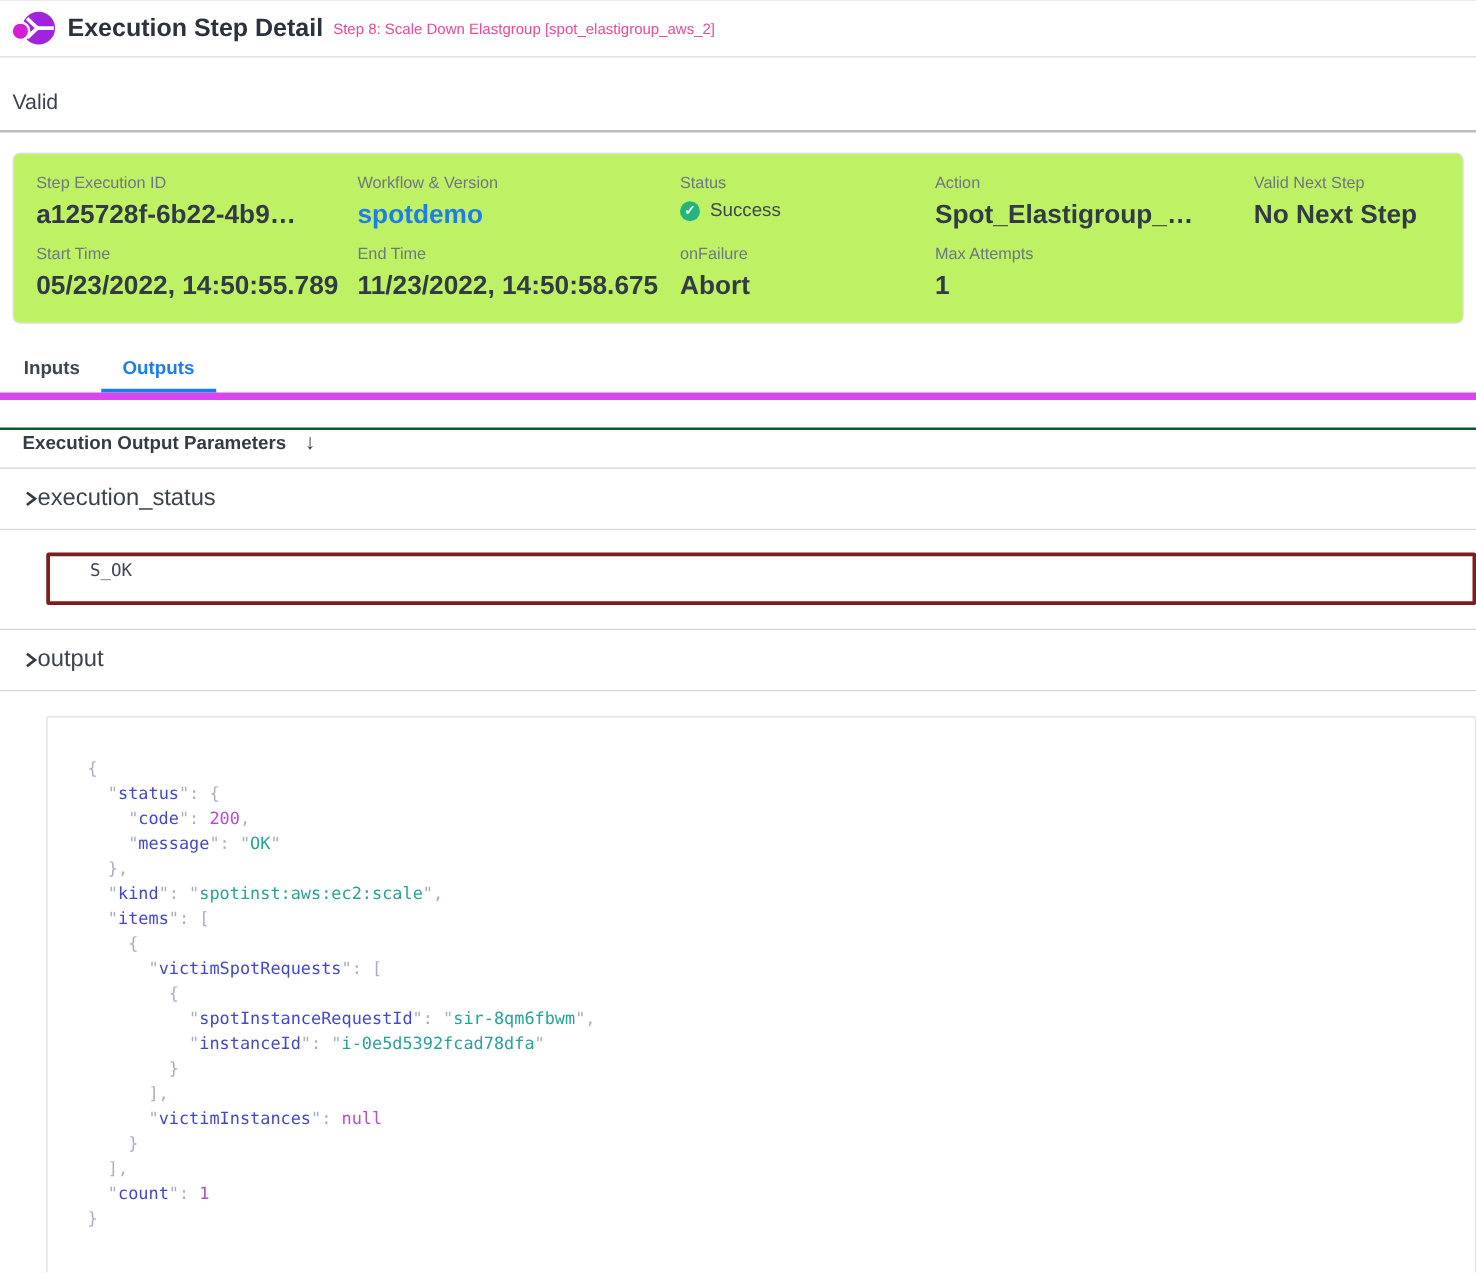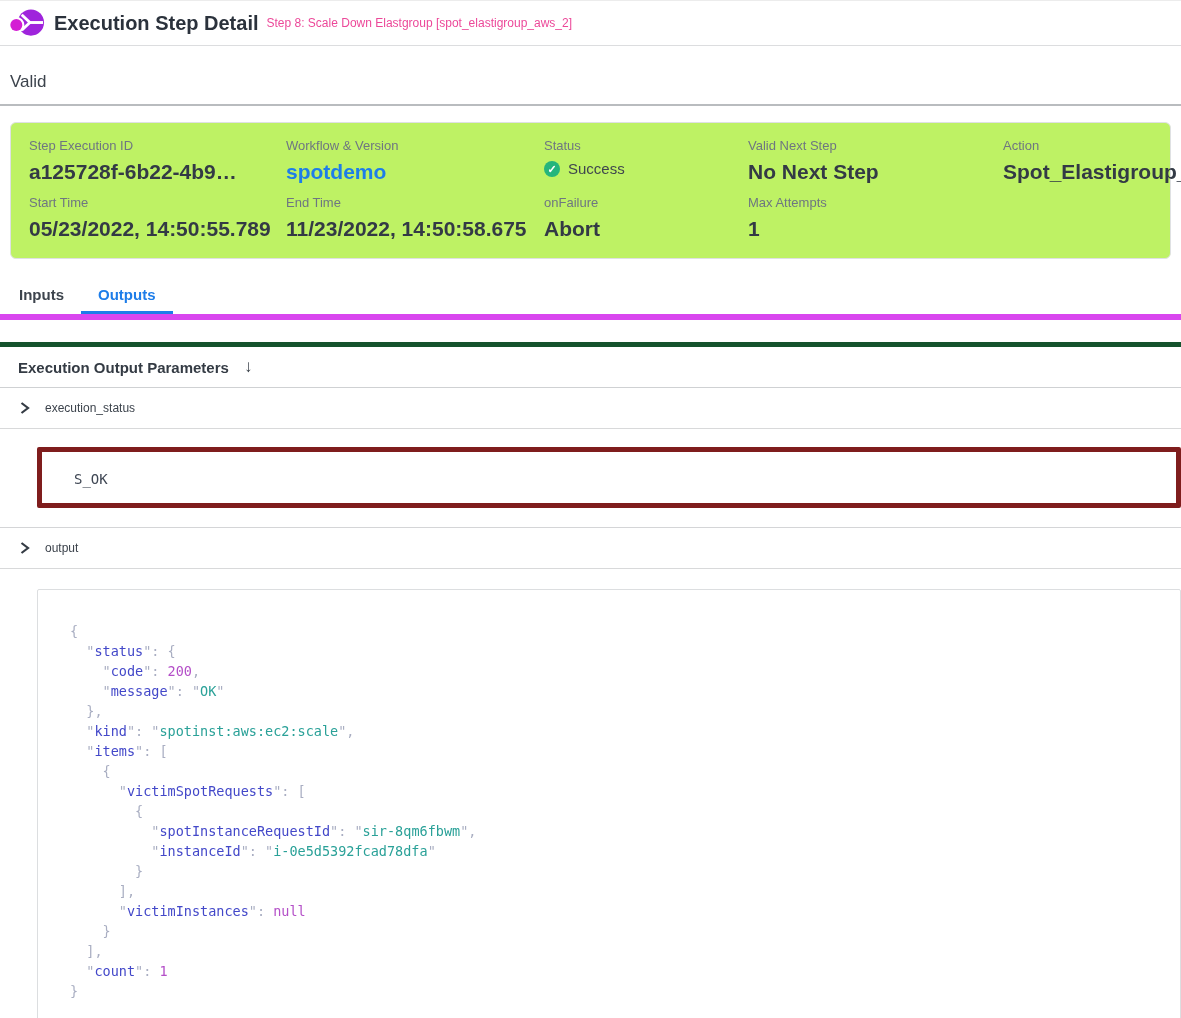--- a/index.html
+++ b/index.html
@@ -54,44 +54,44 @@
     padding: 10px 17px 8px;
     font-size: 15px; font-weight: 700; color: #3d444d;
     border-bottom: 3px solid transparent;
     cursor: pointer;
   }
   .tab.active { color: #1d7de9; border-bottom-color: #1d7de9; }
 
   
   .section-bar {
     margin-top: 22px;
-    border-top: 5px solid #14532d;
+    border-top: 2px solid #14532d;
     border-bottom: 1px solid #cfd1d3;
-    padding: 10px 0 10px 18px;
+    padding: 0 0 10px 18px;
     display: flex; align-items: center; gap: 15px;
     font-size: 15px; font-weight: 700; color: #343b44;
   }
   .arrow-down { font-size: 17px; font-weight: 700; color: #343b44; cursor: pointer; }
 
   
   .group-row {
-    display: flex; align-items: center; gap: 15px;
+    display: flex; align-items: center; 
     padding: 13px 0 13px 19px;
-    font-size: 12px; color: #3c434c;
+    font-size: 19px; color: #3c434c;
     border-bottom: 1px solid #d8d9da;
     cursor: pointer;
   }
   .group-row.top-divided { border-top: 1px solid #d4d5d7; }
   .chev { display: inline-flex; width: 11px; height: 12px; flex: 0 0 auto; }
 
   
   .value-box {
     margin: 18px 0 19px 37px;
-    border: 5px solid #7f1d1d; border-radius: 2px;
-    padding: 19px 10px 16px 32px;
+    border: 3px solid #7f1d1d; border-radius: 2px;
+    padding: 4px 10px 16px 32px;
     font-family: "DejaVu Sans Mono", monospace;
     font-size: 14px; color: #3e4653;
     background: #fff;
   }
 
   
   .code-box {
     margin: 20px 0 10px 37px;
     border: 1px solid #dcdee0; border-radius: 2px;
     padding: 31px 10px 36px 32px;
@@ -137,26 +137,26 @@
       <div class="value link">spotdemo</div>
     </div>
     <div class="field">
       <div class="label">Status</div>
       <div class="status-value">
         <span class="check-icon">✓</span>
         <span>Success</span>
       </div>
     </div>
     <div class="field">
+      <div class="label">Action</div>
+      <div class="value">Spot_Elastigroup_…</div>
+    </div>
+    <div class="field">
       <div class="label">Valid Next Step</div>
       <div class="value">No Next Step</div>
-    </div>
-    <div class="field">
-      <div class="label">Action</div>
-      <div class="value">Spot_Elastigroup_…</div>
     </div>
     <div class="field">
       <div class="label">Start Time</div>
       <div class="value">05/23/2022, 14:50:55.789</div>
     </div>
     <div class="field">
       <div class="label">End Time</div>
       <div class="value">11/23/2022, 14:50:58.675</div>
     </div>
     <div class="field">

